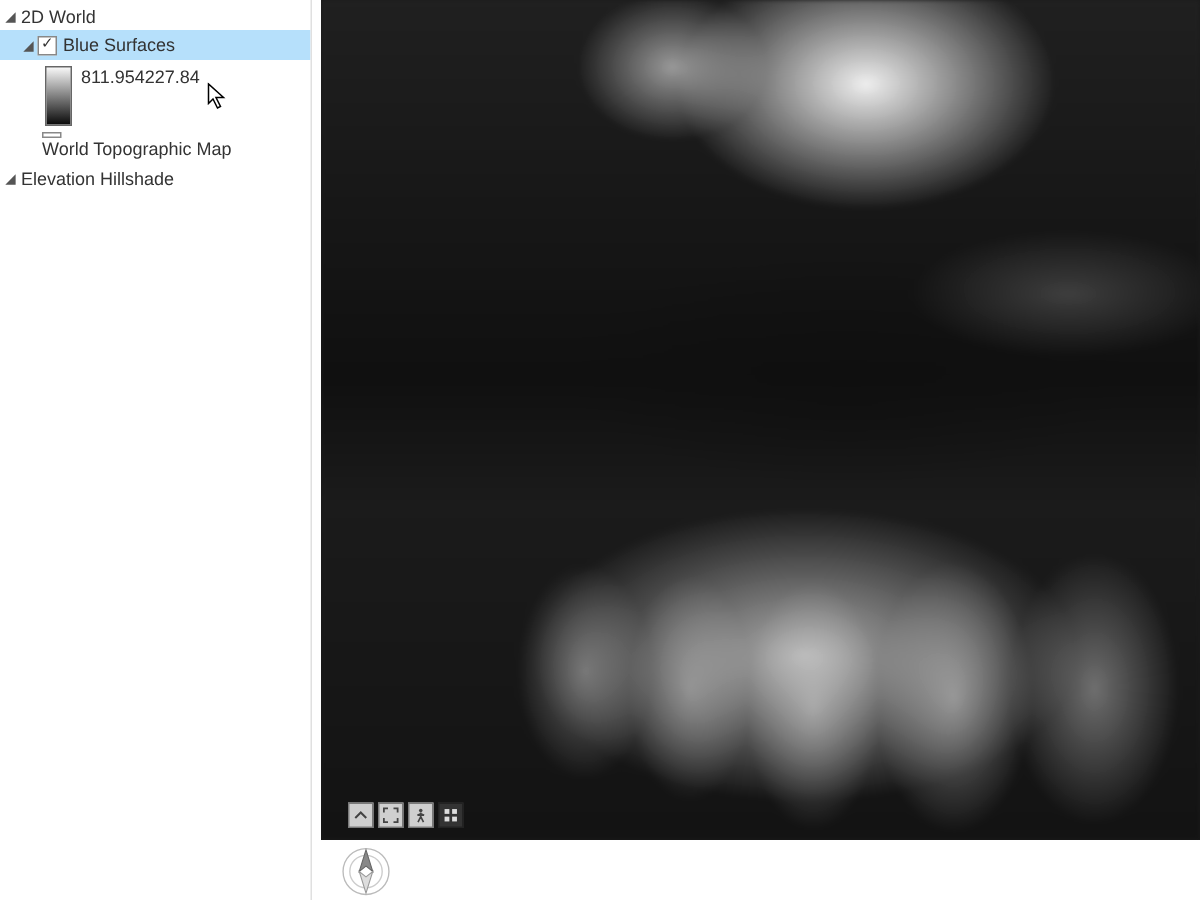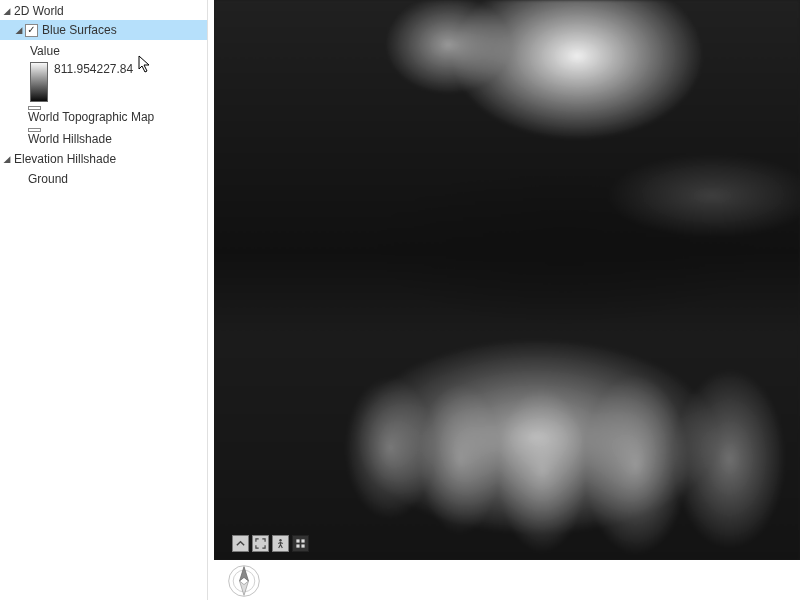--- a/index.html
+++ b/index.html
@@ -185,48 +185,40 @@
     <span class="chk checked"></span>
     <span class="layer-label">Blue Surfaces</span>
     <span class="cursor">
       <svg width="14" height="18" viewBox="0 0 14 18">
           <path d="M1 1 L1 14 L4 11 L7 17 L9 16 L6 10 L11 10 Z" fill="#fff" stroke="#000" stroke-width="1"></path>
         </svg>
     </span>
   </div>
 
   <div class="value-section">
-    <div class="value-title">Value</div>
     <div class="value-ramp">
       <div class="ramp-swatch"></div>
       <div class="ramp-labels">
         <span>811.954</span>
         <span>227.84</span>
       </div>
     </div>
   </div>
 
   <div class="sublayer">
     <span class="chk"></span>
     <span class="layer-label">World Topographic Map</span>
   </div>
 
-  <div class="sublayer">
-    <span class="chk"></span>
-    <span class="layer-label">World Hillshade</span>
-  </div>
 
   <div class="group-header" style="margin-top:2px;">
     <span class="arrow">◢</span>
     <span>Elevation Hillshade</span>
   </div>
 
-  <div class="elev-item">
-    <span>Ground</span>
-  </div>
 
 </div>
 
 <div class="map-area">
   <div class="map-canvas">
     <div class="terrain"></div>
     <div class="nav-toolbar">
       <div class="nav-btn">
         <svg viewBox="0 0 12 12">
             <path d="M2 8 L6 4 L10 8" stroke="#444" stroke-width="1.5" fill="none"></path>

